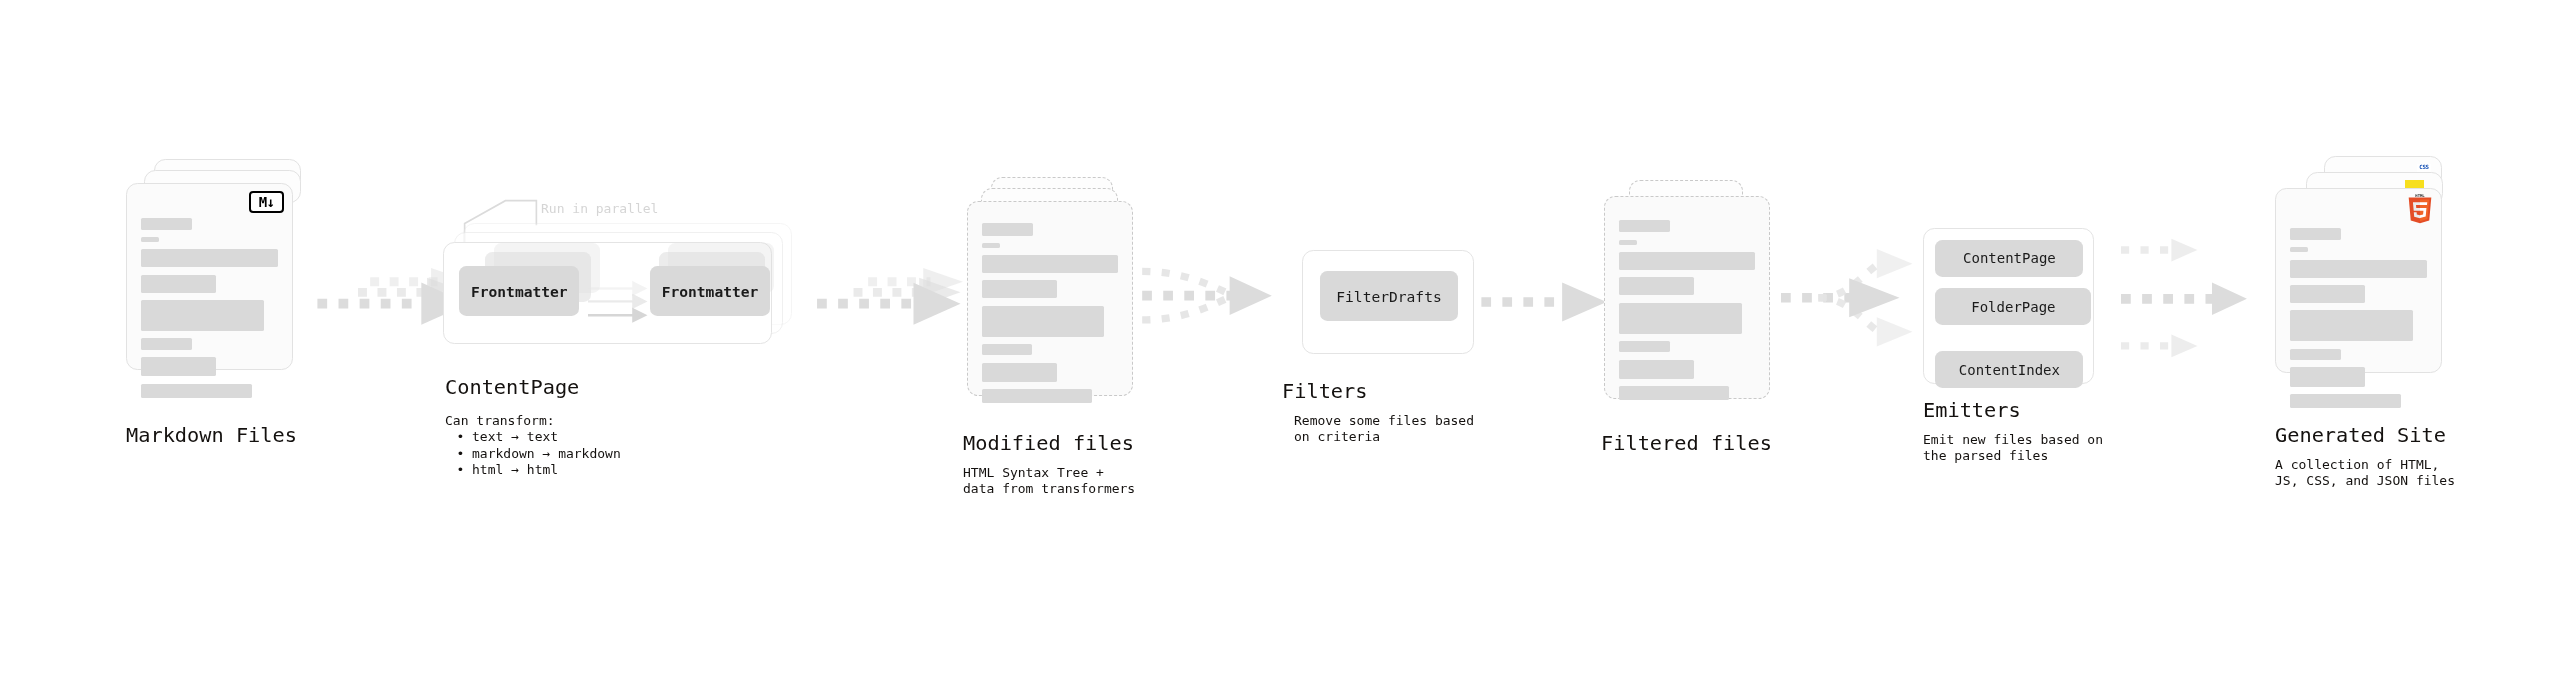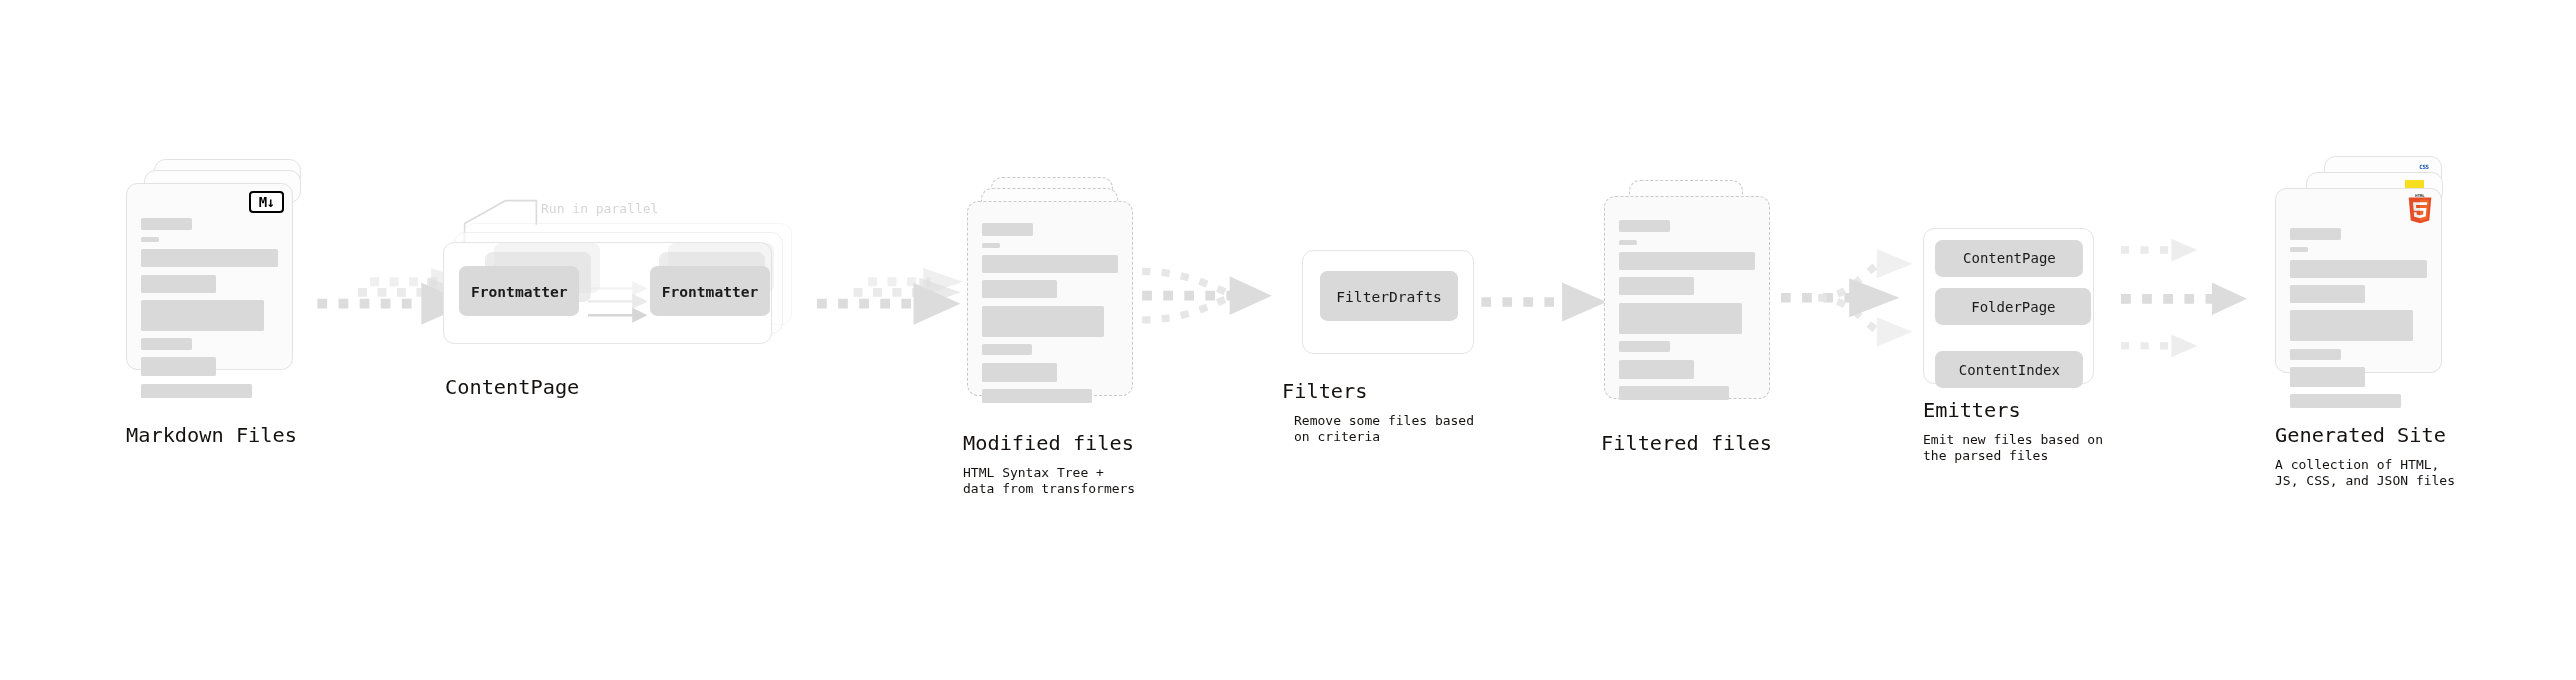--- a/index.html
+++ b/index.html
@@ -226,20 +226,28 @@
 
     <div class="chip" style="left:225px; top:20.3px; width:106px; height:50px; opacity:0.30;"></div>
     <div class="chip" style="left:216px; top:29px; width:106px; height:50px; opacity:0.50;"></div>
     <div class="chip" style="left:207px; top:43px; width:120px; height:50px;">
       <span>Frontmatter</span>
     </div>
   </div>
 
   <div class="title" style="left:445px; top:375px;">ContentPage</div>
 
+  <div class="bullets" style="left:445px; top:413px;">
+    <span class="lead">Can transform:</span>
+    <ul>
+      <li>text → text</li>
+      <li>markdown → markdown</li>
+      <li>html → html</li>
+    </ul>
+  </div>
 
   <svg class="node" style="left:813px; top:268px;" width="154" height="69" viewBox="0 0 190 85">
     <g stroke="#dcdcdc" stroke-width="11" stroke-dasharray="11 13" fill="none" opacity="0.45">
       <line x1="68" y1="17" x2="145" y2="17"></line>
     </g>
     <g opacity="0.45">
         <polygon points="136,0 185,17 136,34" fill="#dcdcdc"></polygon>
       </g>
     <g stroke="#dcdcdc" stroke-width="11" stroke-dasharray="11 13" fill="none" opacity="0.6">
       <line x1="50" y1="30" x2="140" y2="30"></line>

